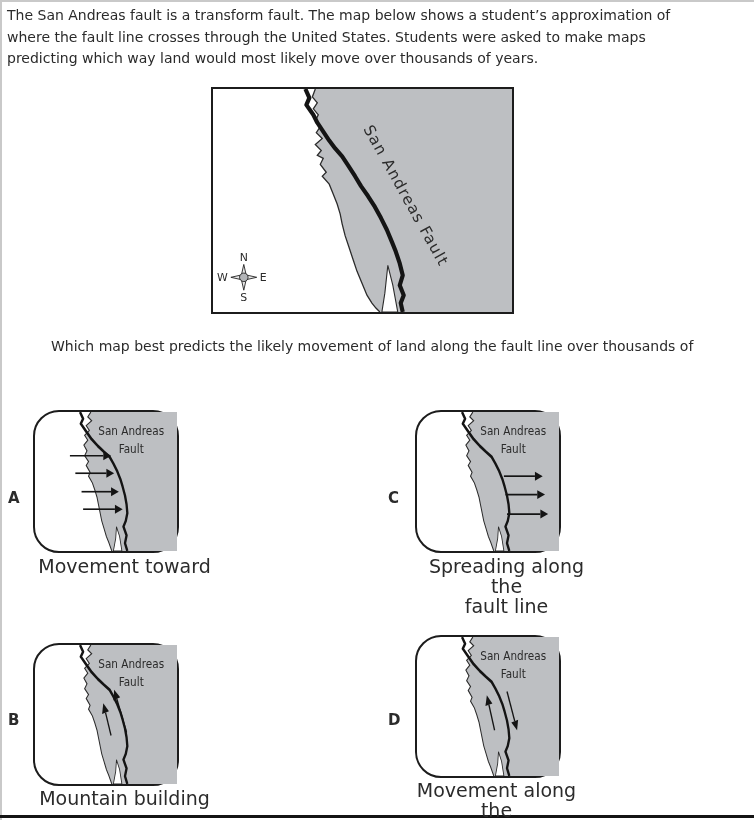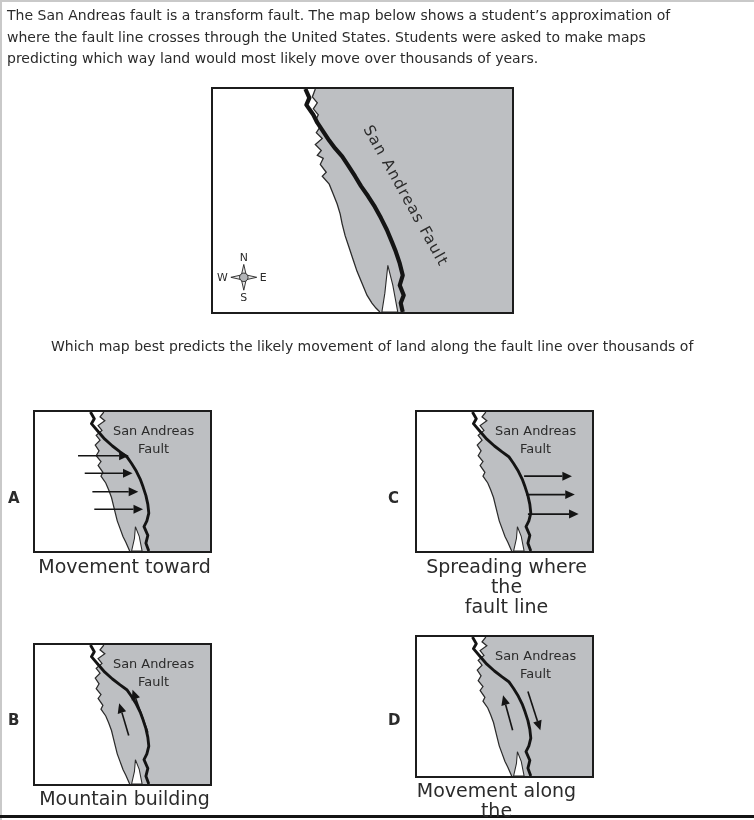--- a/index.html
+++ b/index.html
@@ -8,21 +8,21 @@
     font-family:"DejaVu Sans","Liberation Sans",sans-serif;color:#2b2b2b;
     overflow:hidden;
   }
   .abs{position:absolute;}
   .textblock{font-size:14px;line-height:21.5px;}
   .textline{white-space:nowrap;}
   #intro{left:7px;top:5px;}
   #question{left:7px;top:336px;margin-left:44px;}
   .map-frame{border:2px solid #1c1c1c;box-sizing:border-box;background:#ffffff;}
   #main-map-box{left:211px;top:87px;width:303px;height:227px;}
-  .opt-box{width:179px;height:143px;}
+  .opt-box{width:146px;height:143px;border-radius:26px;}
   #map-A{left:33px;top:410px;}
   #map-C{left:415px;top:410px;}
   #map-B{left:33px;top:643px;}
   #map-D{left:415px;top:635px;}
   .opt-letter{font-size:15px;font-weight:bold;color:#2b2b2b;}
   #letter-A{left:8px;top:489px;}
   #letter-C{left:388px;top:489px;}
   #letter-B{left:8px;top:711px;}
   #letter-D{left:388px;top:711px;}
   .opt-caption{width:187px;text-align:center;font-size:19px;line-height:20px;color:#2b2b2b;}
@@ -164,19 +164,19 @@
   </div>
 
 <div class="abs opt-caption" id="cap-A">
   <div class="capline">Movement toward</div>
 </div>
 <div class="abs opt-caption" id="cap-B">
   <div class="capline">Mountain building</div>
   <div class="capline"></div>
 </div>
 <div class="abs opt-caption" id="cap-C">
-  <div class="capline">Spreading where the</div>
+  <div class="capline">Spreading along the</div>
   <div class="capline">fault line</div>
 </div>
 <div class="abs opt-caption" id="cap-D">
   <div class="capline">Movement along the</div>
   <div class="capline">fault line</div>
 </div>
 
 </body></html>

